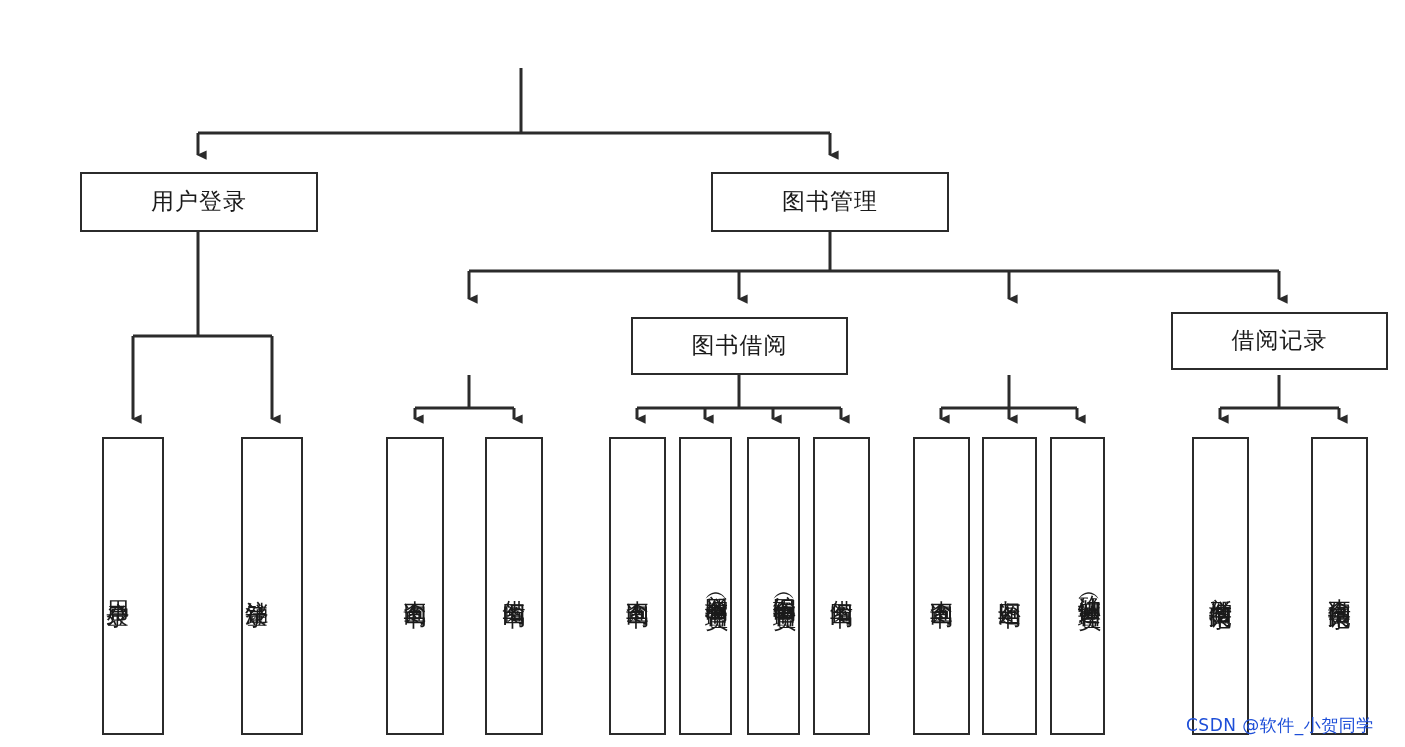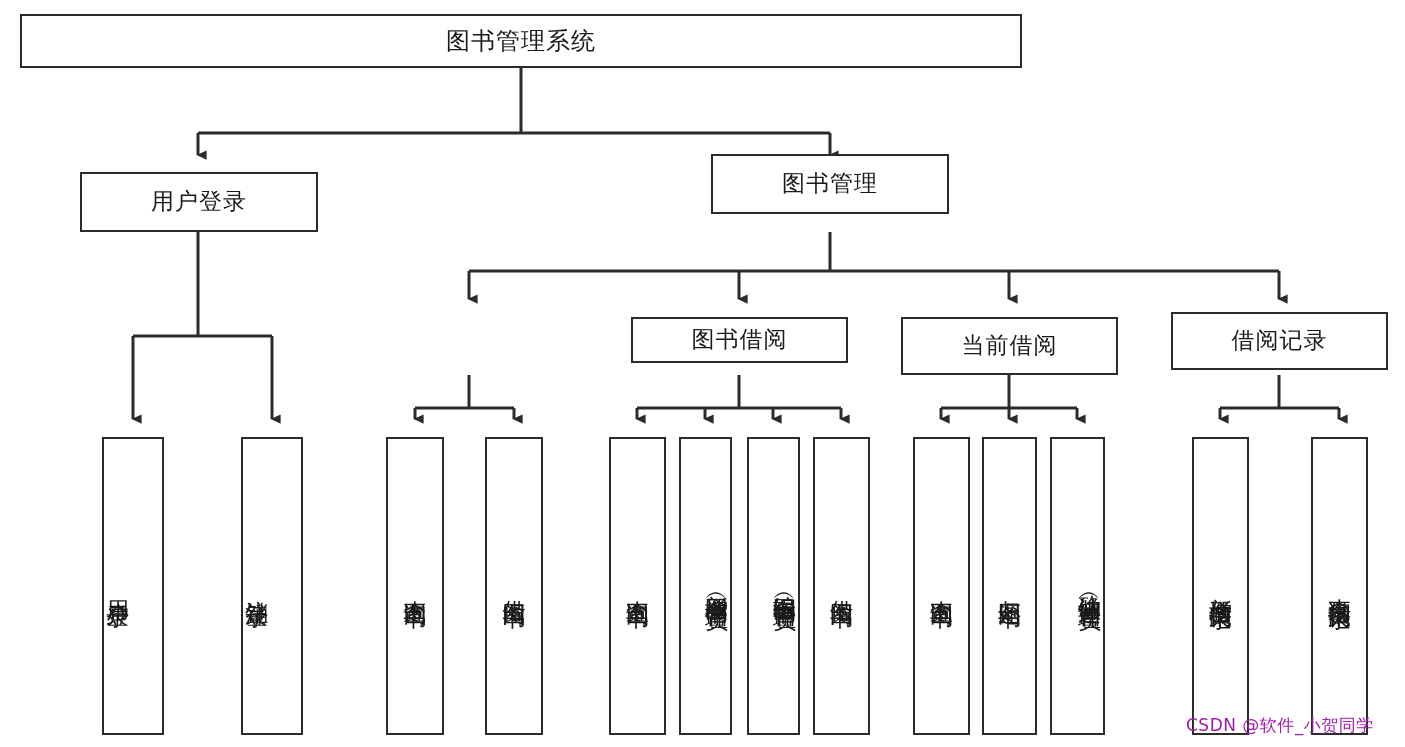--- a/index.html
+++ b/index.html
@@ -51,21 +51,21 @@
     top: 0;
     width: 1405px;
     height: 747px;
     pointer-events: none;
   }
   .watermark {
     position: absolute;
     left: 1186px;
     top: 714px;
     font-size: 17px;
-    color: #a21caf;
+    color: #1d4ed8;
     white-space: nowrap;
     letter-spacing: 0.5px;
   }
 </style>
 </head>
 <body>
 
 <div id="canvas">
 
   <svg class="connector-layer" viewBox="0 0 1405 747" xmlns="http://www.w3.org/2000/svg">
@@ -111,27 +111,25 @@
       <path d="M1009,408 L1009,419" marker-end="url(#arrow)"></path>
       <path d="M1077,408 L1077,419" marker-end="url(#arrow)"></path>
 
       <path d="M1279,375 L1279,408"></path>
       <path d="M1220,408 L1339,408"></path>
       <path d="M1220,408 L1220,419" marker-end="url(#arrow)"></path>
       <path d="M1339,408 L1339,419" marker-end="url(#arrow)"></path>
     </g>
   </svg>
 
-  <div class="node horiz root" style="left:20px; top:14px; width:1002px; height:54px;">图书管理系统</div>
 
   <div class="node horiz" style="left:80px; top:172px; width:238px; height:60px;">用户登录</div>
-  <div class="node horiz" style="left:711px; top:154px; width:238px; height:60px;">图书管理</div>
+  <div class="node horiz" style="left:711px; top:172px; width:238px; height:60px;">图书管理</div>
 
-  <div class="node horiz" style="left:631px; top:317px; width:217px; height:46px;">图书借阅</div>
-  <div class="node horiz" style="left:901px; top:317px; width:217px; height:58px;">当前借阅</div>
+  <div class="node horiz" style="left:631px; top:317px; width:217px; height:58px;">图书借阅</div>
   <div class="node horiz" style="left:1171px; top:312px; width:217px; height:58px;">借阅记录</div>
 
   <div class="node vert bottom-align" style="left:102px; top:437px; width:62px; height:298px;">用户登录</div>
   <div class="node vert bottom-align" style="left:241px; top:437px; width:62px; height:298px;">注销登录</div>
 
   <div class="node vert" style="left:386px; top:437px; width:58px; height:298px;">查询图书</div>
   <div class="node vert" style="left:485px; top:437px; width:58px; height:298px;">借阅图书</div>
 
   <div class="node vert" style="left:609px; top:437px; width:57px; height:298px;">查询图书</div>
   <div class="node vert" style="left:679px; top:437px; width:53px; height:298px; align-items:flex-start;">新增图书（管理员）</div>

